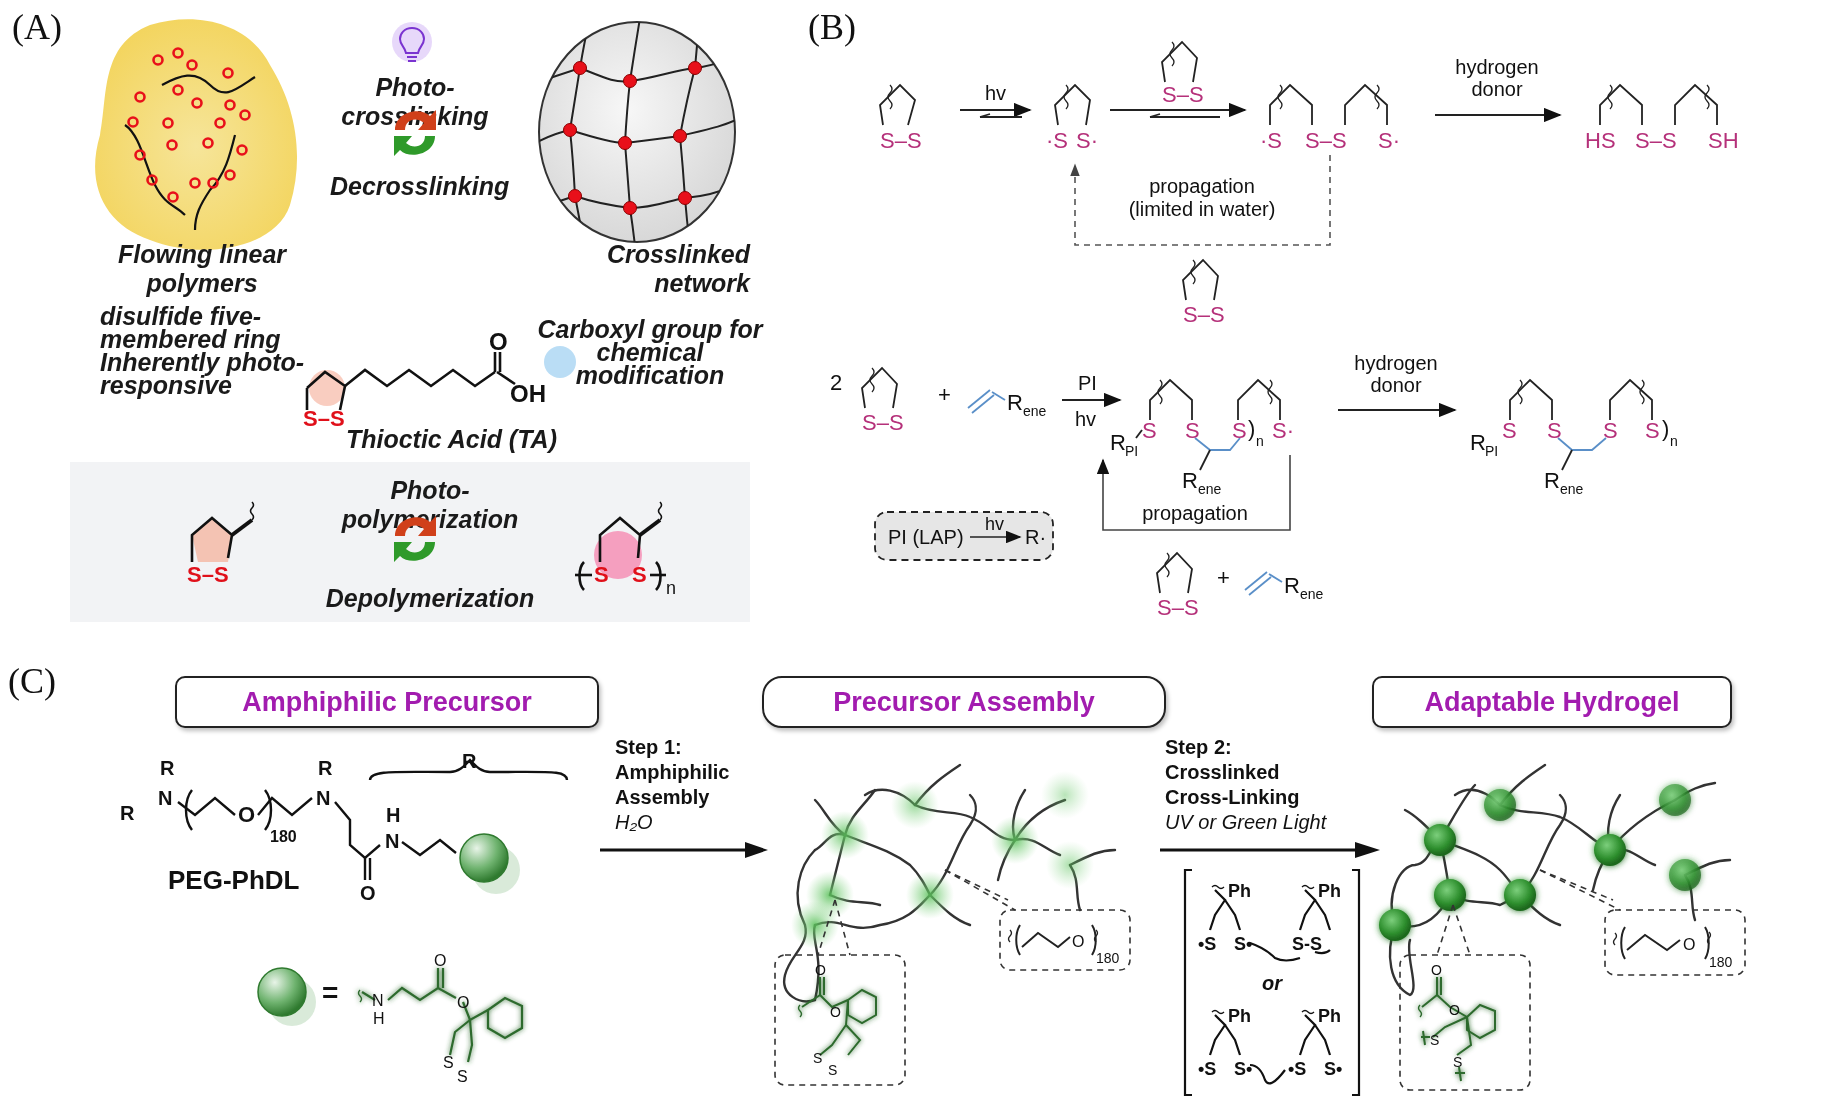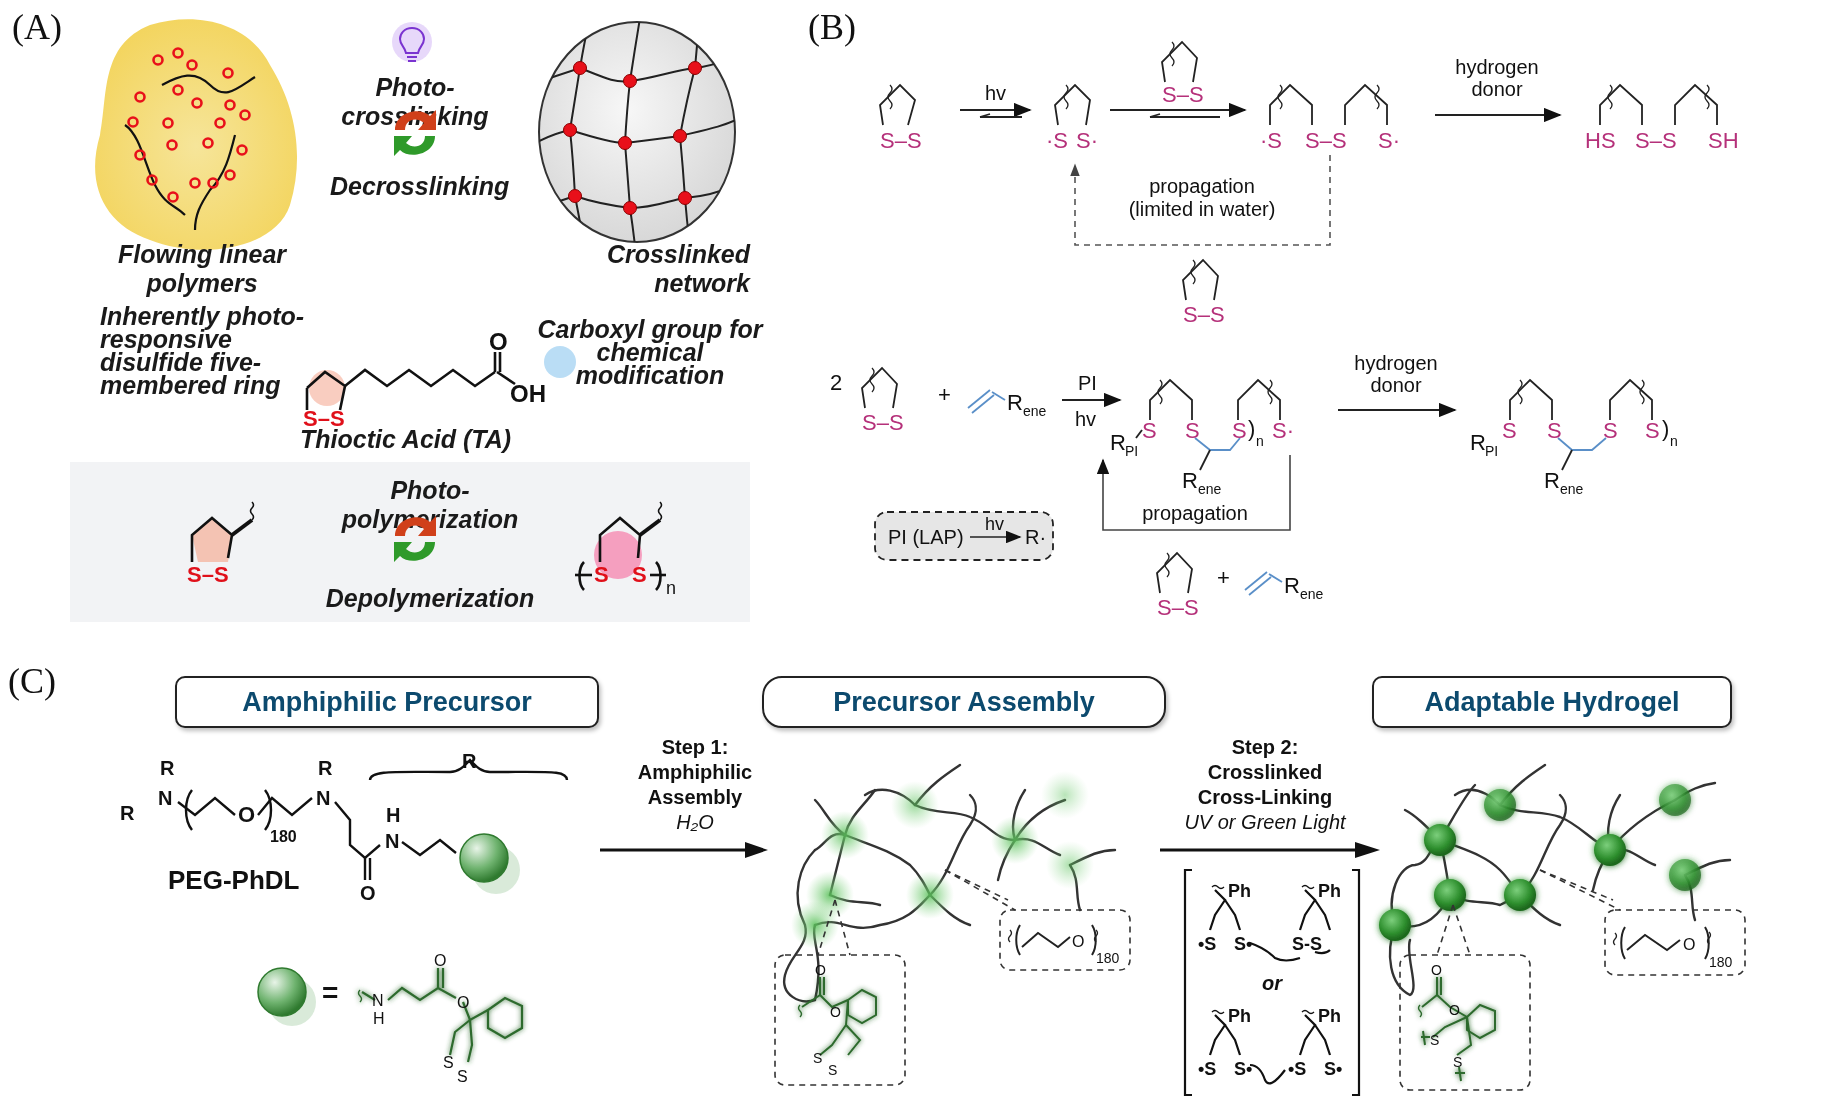--- a/index.html
+++ b/index.html
@@ -1,21 +1,21 @@
 <!DOCTYPE html>
 <html><head>
 <meta charset="utf-8">
 <style>
   html, body { margin:0; padding:0; background:#ffffff; }
   body { width:1837px; height:1102px; position:relative; overflow:hidden; font-family:"Liberation Sans", sans-serif; color:#111; }
   .abs { position:absolute; }
   .panel-label { font-family:"Liberation Serif", serif; font-size:36px; color:#111; }
   .it { font-style:italic; font-weight:bold; font-size:25px; color:#1a1a1a; }
-  .box-title { font-weight:bold; font-size:27px; color:#0c4a6e; border:2px solid #222; border-radius:10px; background:#fff; box-shadow:2px 3px 4px rgba(0,0,0,0.25); text-align:center; line-height:48px; height:48px; }
-  .step { font-weight:bold; font-size:20px; text-align:center; line-height:25px; color:#111; }
+  .box-title { font-weight:bold; font-size:27px; color:#a21caf; border:2px solid #222; border-radius:10px; background:#fff; box-shadow:2px 3px 4px rgba(0,0,0,0.25); text-align:center; line-height:48px; height:48px; }
+  .step { font-weight:bold; font-size:20px; line-height:25px; color:#111; }
   .step .sub { font-weight:normal; font-style:italic; }
   svg { position:absolute; overflow:visible; }
   .S { fill:#b5317a; font-family:"Liberation Sans", sans-serif; font-size:22px; }
   .Sred { fill:#e0101a; font-family:"Liberation Sans", sans-serif; font-size:22px; font-weight:bold; }
   .chem { font-family:"Liberation Sans", sans-serif; fill:#111; }
   .gray-band { background:#f2f3f5; }
 </style>
 </head>
 <body>
 
@@ -102,22 +102,22 @@
     <circle cx="40" cy="178" r="6.5"></circle>
       <circle cx="95" cy="190" r="6.5"></circle>
       <circle cx="150" cy="180" r="6.5"></circle>
   </g>
 </svg>
 
 <div class="abs it" style="left:82px;top:240px;width:240px;text-align:center;">Flowing linear polymers</div>
 <div class="abs it" style="left:540px;top:240px;width:210px;text-align:right;">Crosslinked network</div>
 
 <div class="abs it" style="left:100px;top:305px;width:240px;line-height:23px;">
+  <div>disulfide five-membered ring</div>
   <div>Inherently photo-responsive</div>
-  <div>disulfide five-membered ring</div>
 </div>
 <div class="abs it" style="left:535px;top:318px;width:230px;line-height:23px;text-align:center;">
   <div>Carboxyl group for</div>
   <div>chemical modification</div>
 </div>
 
 <svg style="left:225px;top:320px;" width="340" height="110" viewBox="0 0 340 110">
   <circle cx="102" cy="68" r="18" fill="#f7c0b0" opacity="0.8"></circle>
   <circle cx="335" cy="42" r="16" fill="#8cc6ee" opacity="0.6"></circle>
   <g stroke="#111" stroke-width="2.6" fill="none">
@@ -125,21 +125,21 @@
     <path d="M82,68 L82,90"></path>
     <path d="M120,66 L140,50 L162,66 L184,50 L206,66 L228,50 L250,66 L270,52"></path>
     <path d="M270,52 L270,32"></path>
       <path d="M275,52 L275,32"></path>
     <path d="M272,52 L290,64"></path>
   </g>
   <text class="chem" x="264" y="30" font-size="24" font-weight="bold">O</text>
   <text class="chem" x="285" y="82" font-size="24" font-weight="bold">OH</text>
   <text class="Sred" x="78" y="106">S–S</text>
 </svg>
-<div class="abs it" style="left:300px;top:425px;width:240px;text-align:left;">Thioctic Acid (TA)</div>
+<div class="abs it" style="left:317px;top:425px;width:240px;text-align:right;">Thioctic Acid (TA)</div>
 
 <div class="abs gray-band" style="left:70px;top:462px;width:680px;height:160px;"></div>
 <div class="abs it" style="left:320px;top:476px;width:220px;text-align:center;">Photo-polymerization</div>
 <svg style="left:390px;top:508px;" width="50" height="62" viewBox="0 0 50 62">
   <path d="M5,28 C5,10 30,4 40,14 L46,8 L46,28 L28,28 L34,21 C26,14 15,18 15,28 Z" fill="#d0401a"></path>
   <path d="M45,34 C45,52 20,58 10,48 L4,54 L4,34 L22,34 L16,41 C24,48 35,44 35,34 Z" fill="#2f9a2a"></path>
 </svg>
 <div class="abs it" style="left:320px;top:584px;width:220px;text-align:center;">Depolymerization</div>
 
 <svg style="left:170px;top:500px;" width="110" height="90" viewBox="0 0 110 90">

